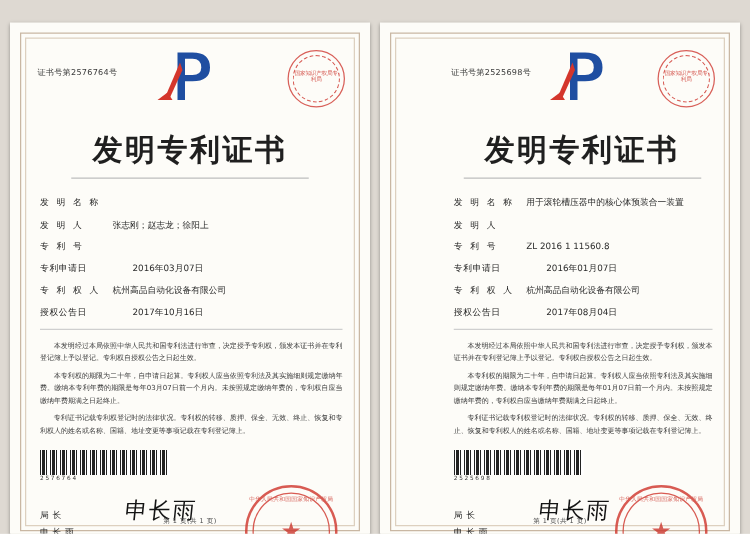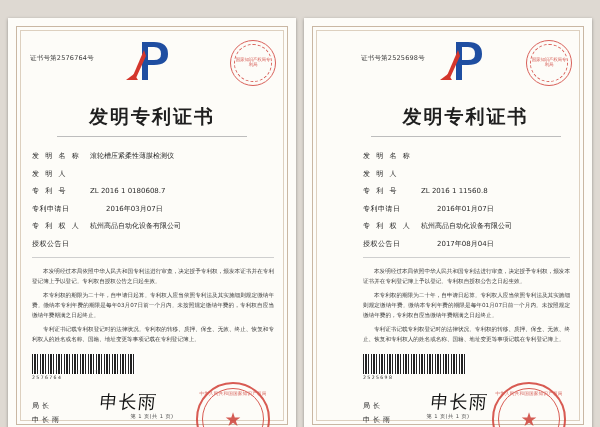--- a/index.html
+++ b/index.html
@@ -100,21 +100,21 @@
     font-size: 4.5px;
     line-height: 1.1;
     text-align: center;
     letter-spacing: -.2px;
   }
 
   .title {
     text-align: center;
     font-family: "DejaVu Serif", "Liberation Serif", serif;
     font-weight: bold;
-    font-size: 19px;
+    font-size: 24px;
     letter-spacing: 2px;
     color: #1f1f1f;
     margin: 2px 0 0 0;
   }
   .title-rule {
     width: 190px;
     height: 1px;
     background: #bdbdbd;
     margin: 6px auto 0 auto;
   }
@@ -274,39 +274,39 @@
         <div class="st-inner">国家知识产权局专利局</div>
       </div>
     </div>
 
     <div class="title">发明专利证书</div>
     <div class="title-rule"></div>
 
     <div class="fields">
       <div class="fld">
         <span class="lbl">发 明 名 称</span>
-        <span class="val">滚轮槽压紧柔性薄膜检测仪</span>
       </div>
       <div class="fld">
         <span class="lbl">发 明 人</span>
+        <span class="val">张志刚；赵志龙；徐阳上</span>
       </div>
       <div class="fld">
         <span class="lbl">专 利 号</span>
-        <span class="val">ZL 2016 1 0180608.7</span>
       </div>
       <div class="fld wide">
         <span class="lbl">专利申请日</span>
         <span class="val">2016年03月07日</span>
       </div>
       <div class="fld">
         <span class="lbl">专 利 权 人</span>
         <span class="val">杭州高品自动化设备有限公司</span>
       </div>
       <div class="fld wide">
         <span class="lbl">授权公告日</span>
+        <span class="val">2017年10月16日</span>
       </div>
     </div>
 
     <div class="sep"></div>
 
     <div class="body-text">
       <p>本发明经过本局依照中华人民共和国专利法进行审查，决定授予专利权，颁发本证书并在专利登记簿上予以登记。专利权自授权公告之日起生效。</p>
       <p>本专利权的期限为二十年，自申请日起算。专利权人应当依照专利法及其实施细则规定缴纳年费。缴纳本专利年费的期限是每年03月07日前一个月内。未按照规定缴纳年费的，专利权自应当缴纳年费期满之日起终止。</p>
       <p>专利证书记载专利权登记时的法律状况。专利权的转移、质押、保全、无效、终止、恢复和专利权人的姓名或名称、国籍、地址变更等事项记载在专利登记簿上。</p>
     </div>
@@ -347,20 +347,21 @@
         <div class="st-inner">国家知识产权局专利局</div>
       </div>
     </div>
 
     <div class="title">发明专利证书</div>
     <div class="title-rule"></div>
 
     <div class="fields">
       <div class="fld">
         <span class="lbl">发 明 名 称</span>
+        <span class="val">用于滚轮槽压器中的核心体预装合一装置</span>
       </div>
       <div class="fld">
         <span class="lbl">发 明 人</span>
       </div>
       <div class="fld">
         <span class="lbl">专 利 号</span>
         <span class="val">ZL 2016 1 11560.8</span>
       </div>
       <div class="fld wide">
         <span class="lbl">专利申请日</span>

